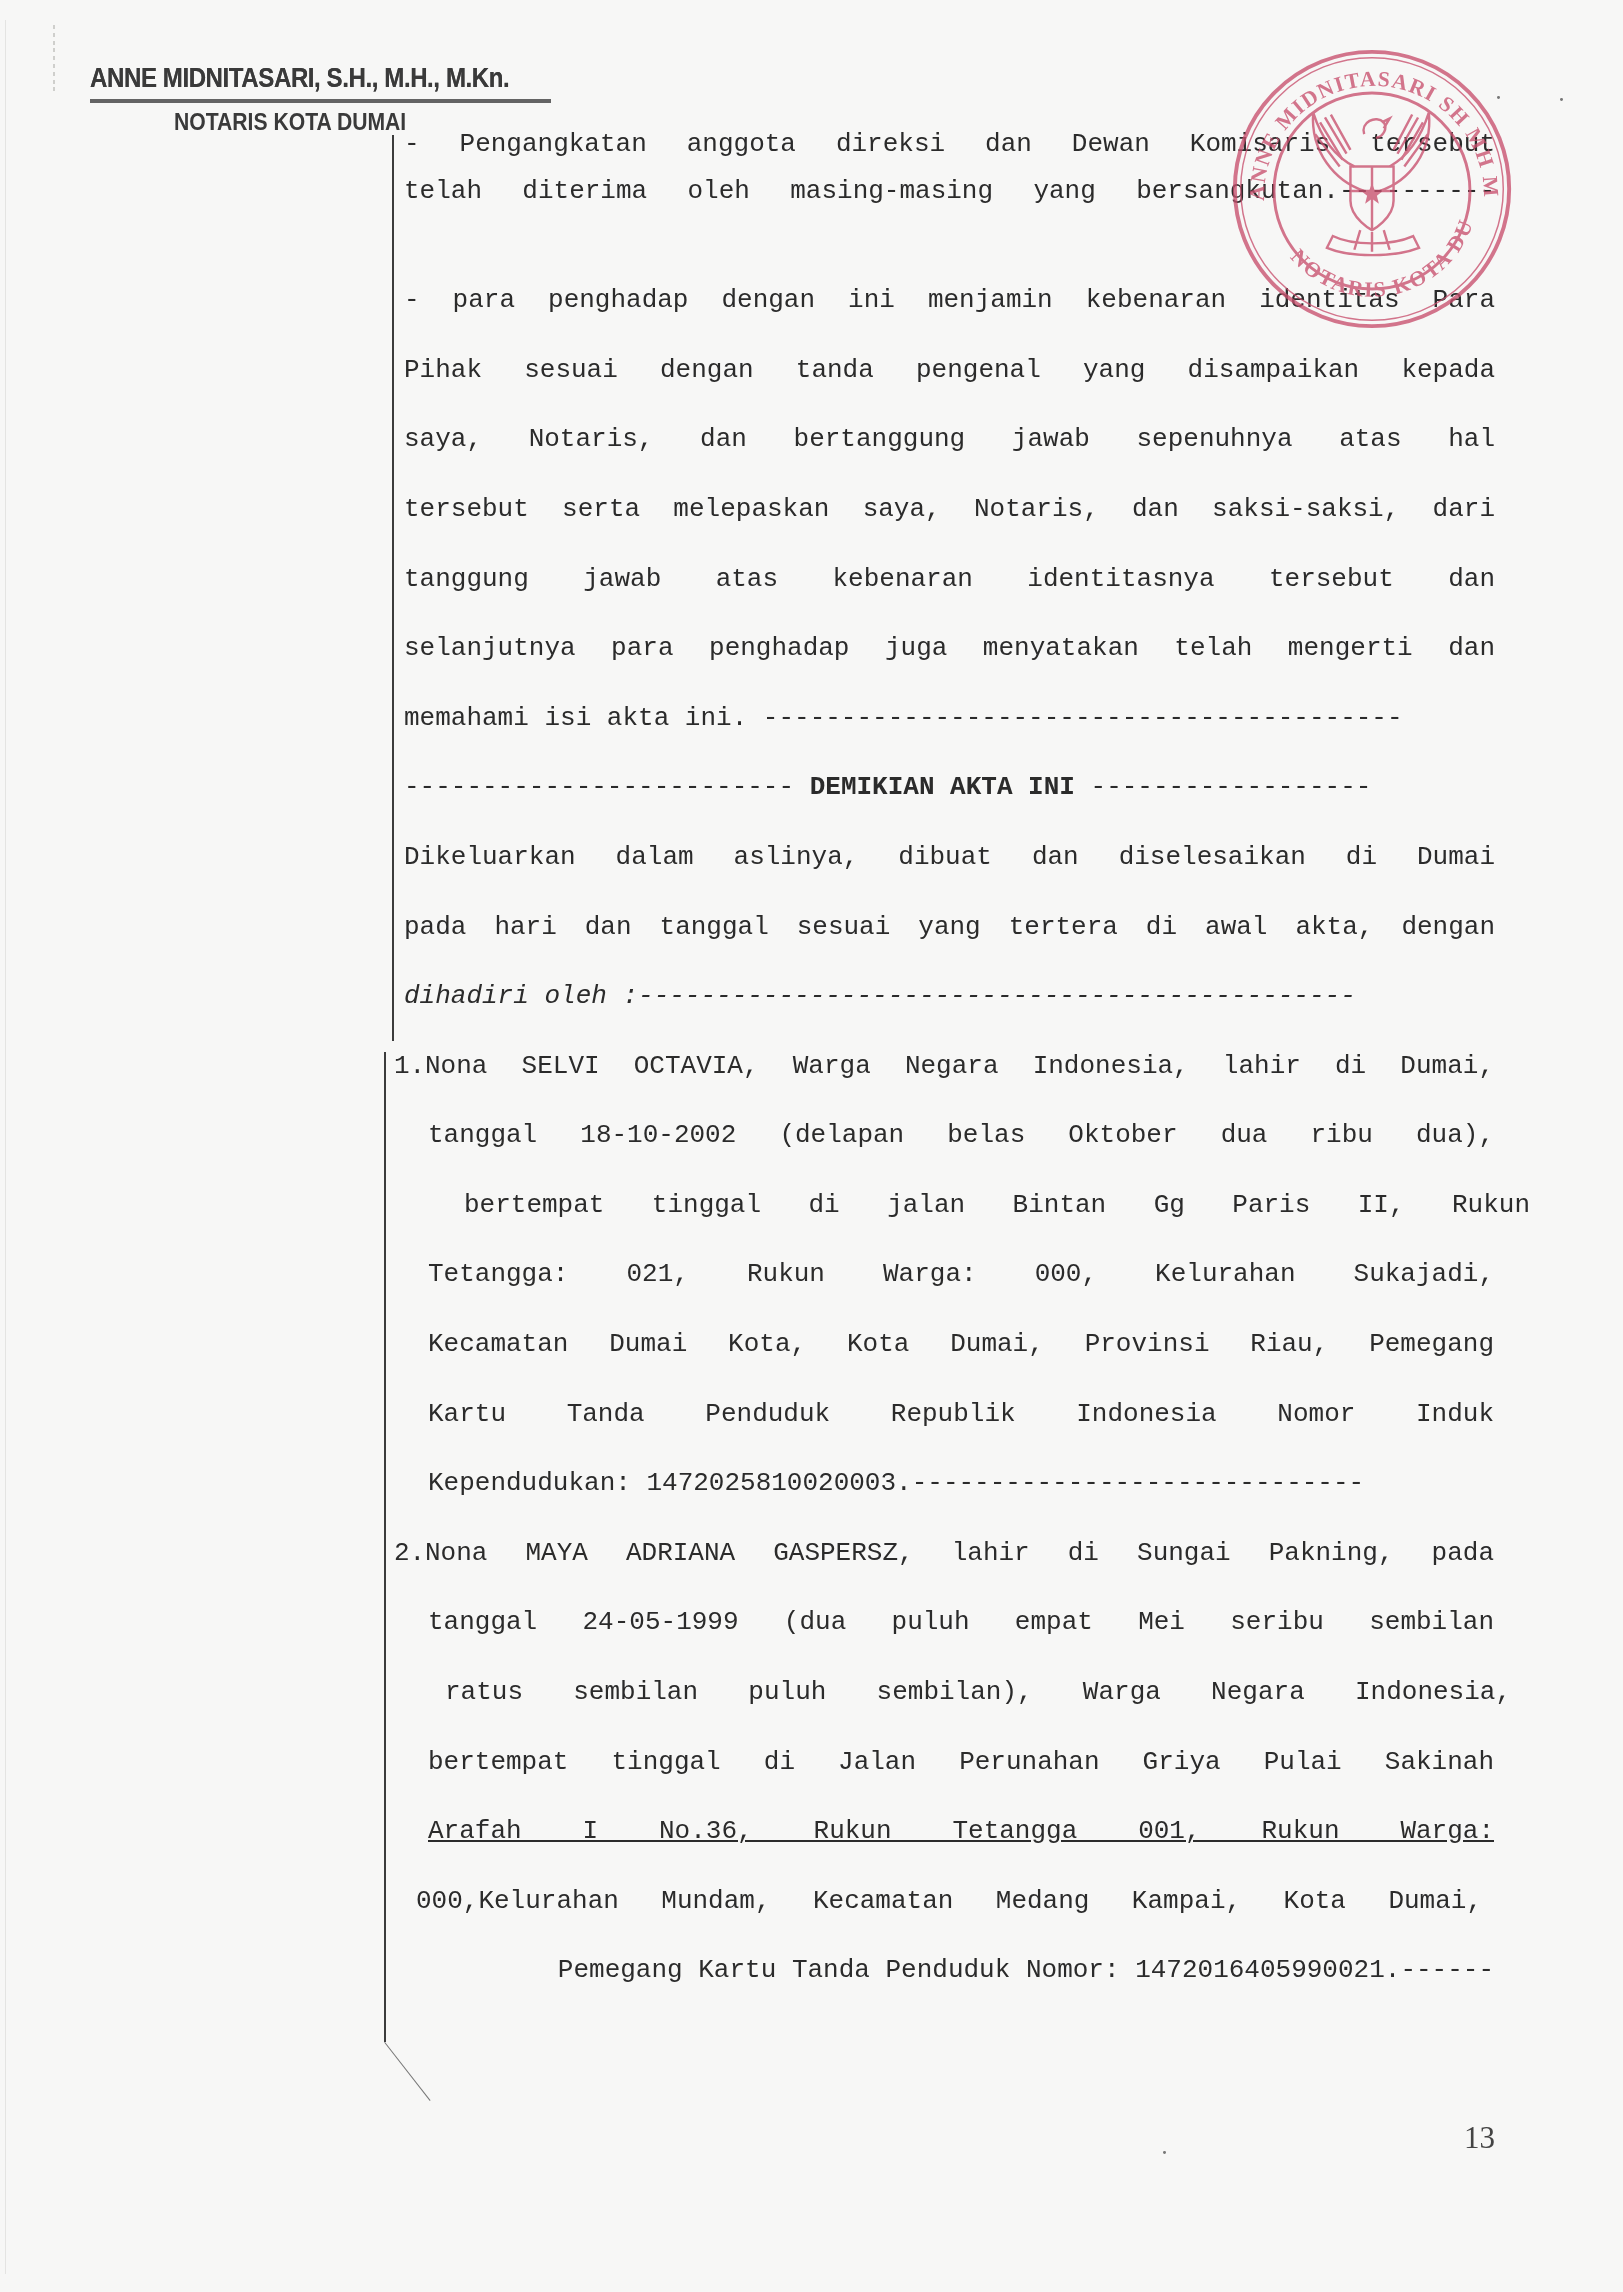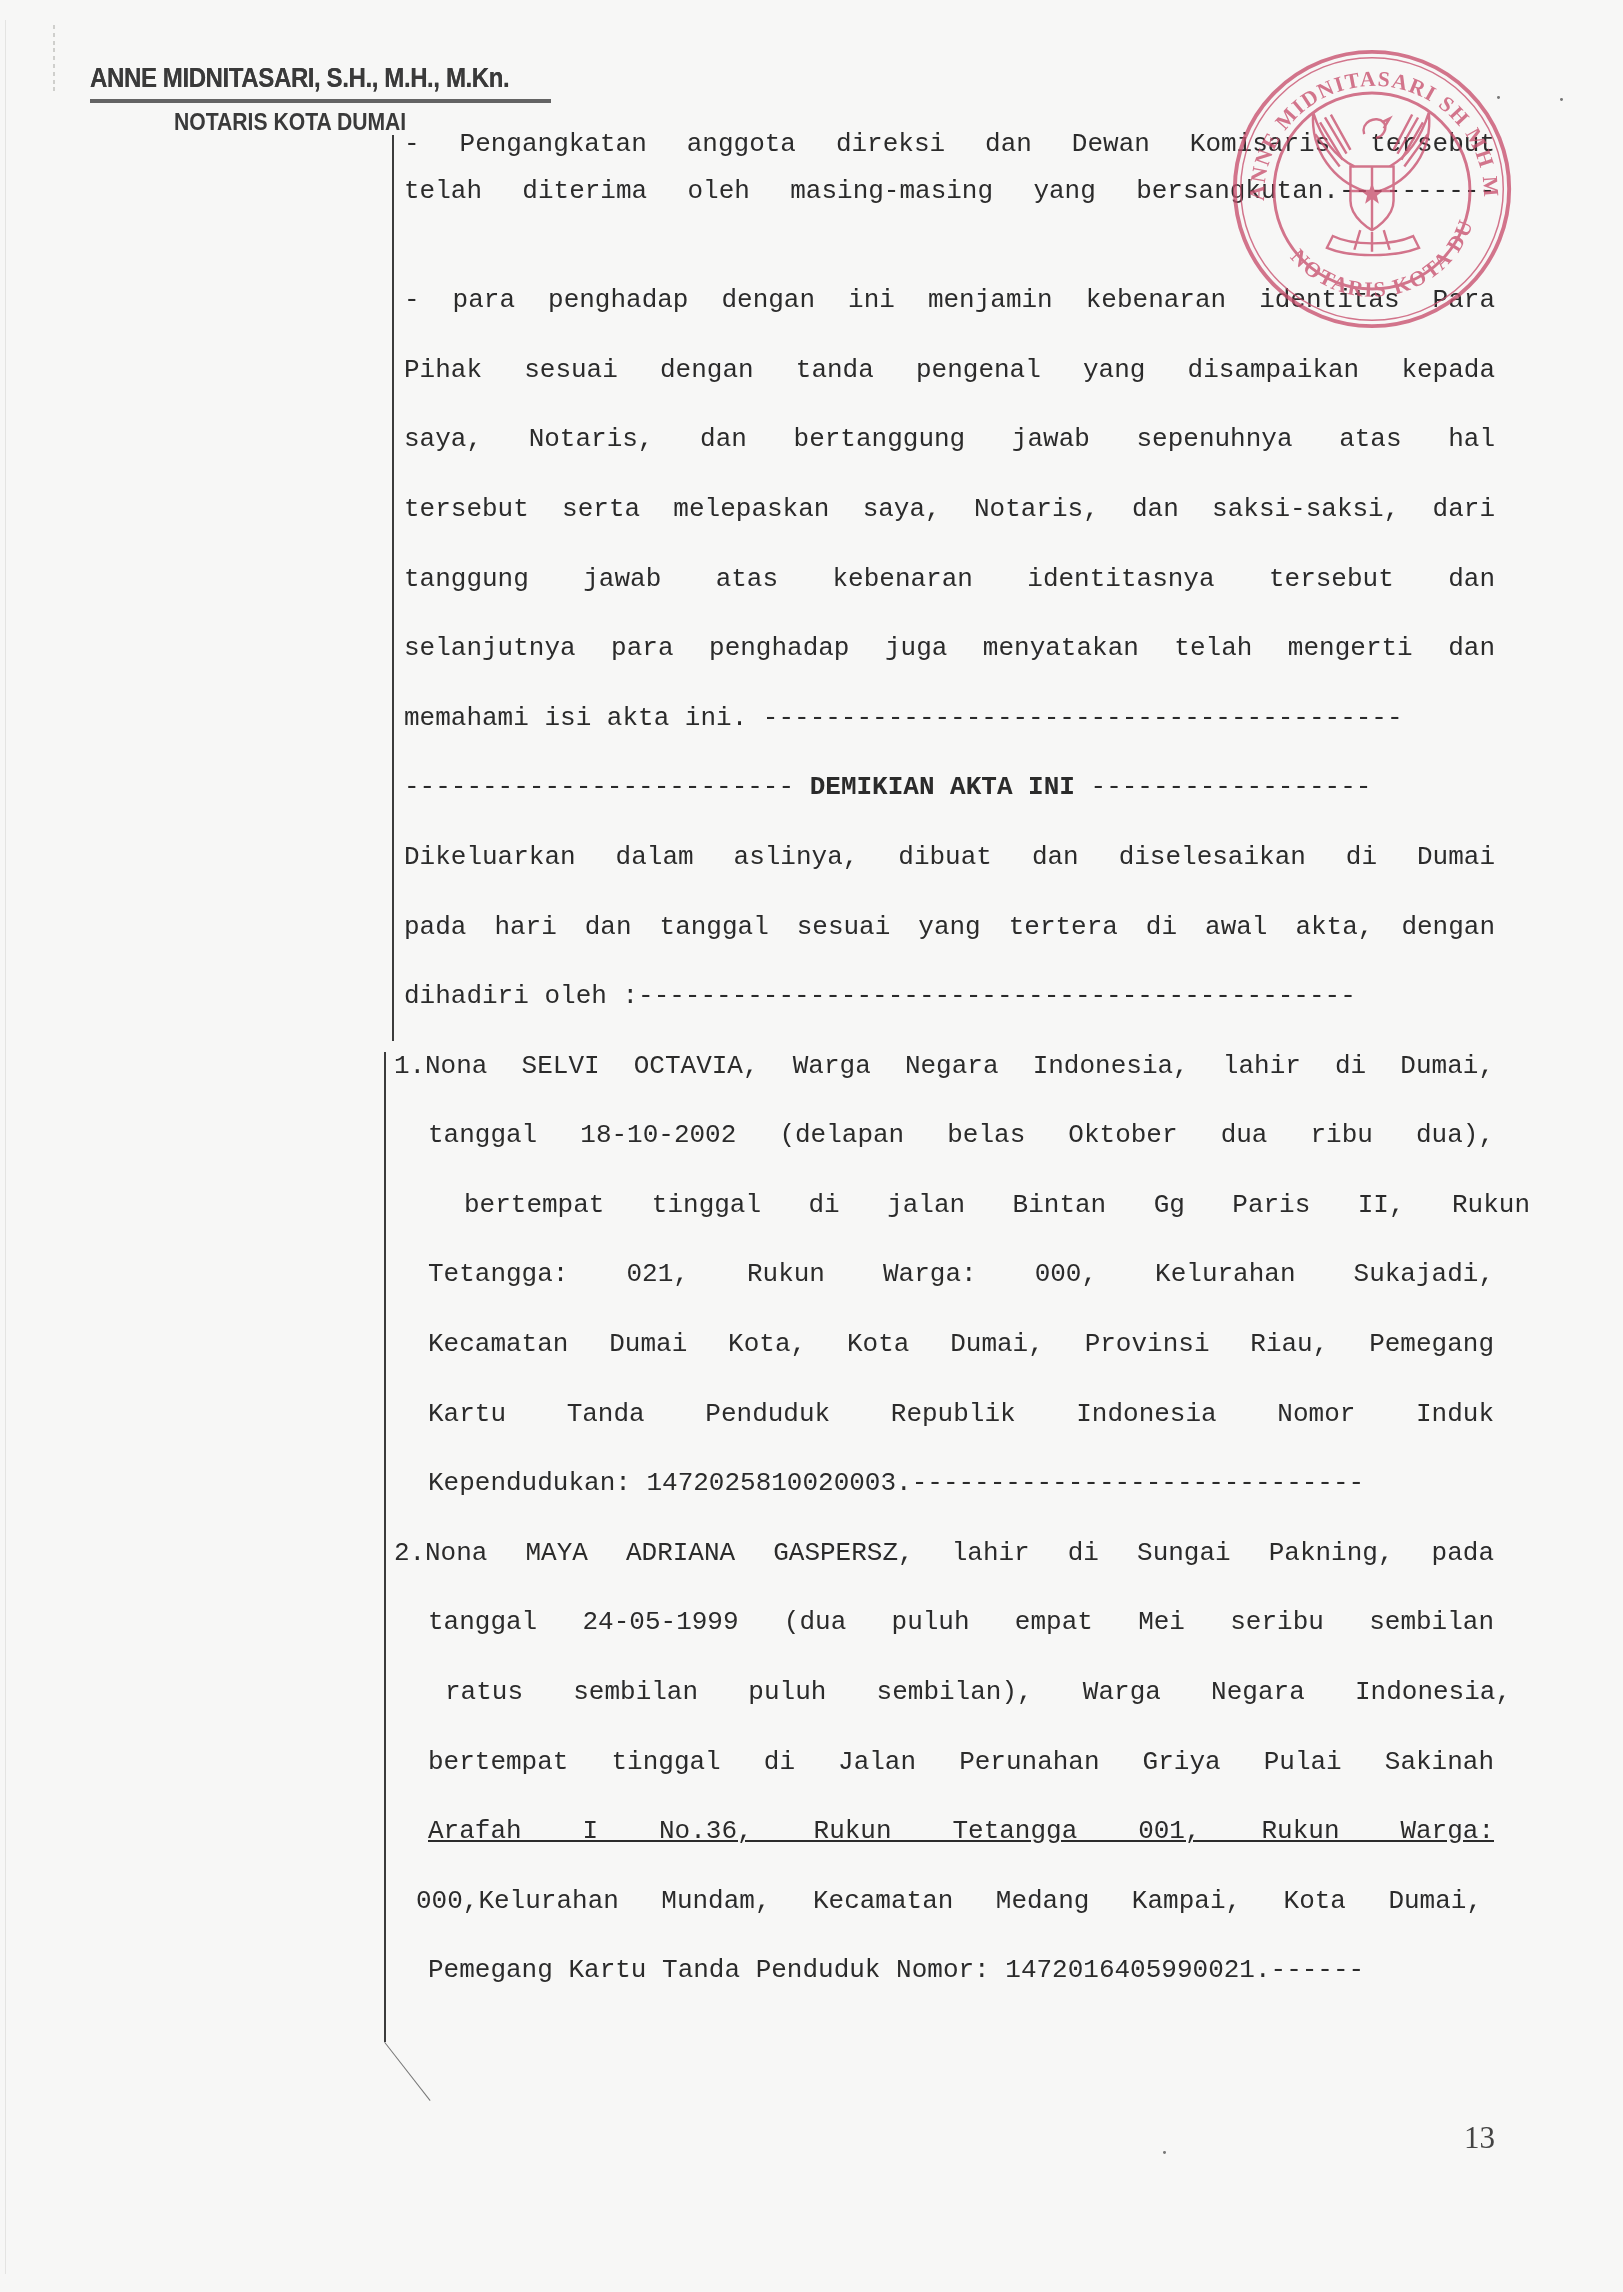--- a/index.html
+++ b/index.html
@@ -176,39 +176,39 @@
   <div class="line justify" style="left:404px; top:564px; width:1091px;">tanggung jawab atas kebenaran identitasnya tersebut dan</div>
   <div class="line justify" style="left:404px; top:633px; width:1091px;">selanjutnya para penghadap juga menyatakan telah mengerti dan</div>
   <div class="line" style="left:404px; top:703px; width:1091px;">memahami isi akta ini. -----------------------------------------</div>
 
   <div class="line bold-center" style="left:404px; top:772px; width:1091px;">
     <span>------------------------- </span><b>DEMIKIAN AKTA INI</b><span> ------------------</span>
   </div>
 
   <div class="line justify" style="left:404px; top:842px; width:1091px;">Dikeluarkan dalam aslinya, dibuat dan diselesaikan di Dumai</div>
   <div class="line justify" style="left:404px; top:912px; width:1091px;">pada hari dan tanggal sesuai yang tertera di awal akta, dengan</div>
-  <div class="line" style="left:404px; top:981px; width:1091px;">dihadiri oleh :----------------------------------------------</div>
+  <div class="line" style="left:404px; top:981px; width:1091px;font-style:italic;">dihadiri oleh :----------------------------------------------</div>
 
   <div class="line" style="left:394px; top:1051px;">1.</div>
   <div class="line justify" style="left:425px; top:1051px; width:1069px;">Nona SELVI OCTAVIA, Warga Negara Indonesia, lahir di Dumai,</div>
   <div class="line justify" style="left:428px; top:1120px; width:1066px;">tanggal 18-10-2002 (delapan belas Oktober dua ribu dua),</div>
   <div class="line justify" style="left:428px; top:1190px; width:1066px;margin-left:36px;">bertempat tinggal di jalan Bintan Gg Paris II, Rukun</div>
   <div class="line justify" style="left:428px; top:1259px; width:1066px;">Tetangga: 021, Rukun Warga: 000, Kelurahan Sukajadi,</div>
   <div class="line justify" style="left:428px; top:1329px; width:1066px;">Kecamatan Dumai Kota, Kota Dumai, Provinsi Riau, Pemegang</div>
   <div class="line justify" style="left:428px; top:1399px; width:1066px;">Kartu Tanda Penduduk Republik Indonesia Nomor Induk</div>
   <div class="line" style="left:428px; top:1468px; width:1066px;">Kependudukan: 1472025810020003.-----------------------------</div>
 
   <div class="line" style="left:394px; top:1538px;">2.</div>
   <div class="line justify" style="left:425px; top:1538px; width:1069px;">Nona MAYA ADRIANA GASPERSZ, lahir di Sungai Pakning, pada</div>
   <div class="line justify" style="left:428px; top:1607px; width:1066px;">tanggal 24-05-1999 (dua puluh empat Mei seribu sembilan</div>
   <div class="line justify" style="left:428px; top:1677px; width:1066px;margin-left:17px;">ratus sembilan puluh sembilan), Warga Negara Indonesia,</div>
   <div class="line justify" style="left:428px; top:1747px; width:1066px;">bertempat tinggal di Jalan Perunahan Griya Pulai Sakinah</div>
   <div class="line justify" style="left:428px; top:1816px; width:1066px;text-decoration:underline;">Arafah I No.36, Rukun Tetangga 001, Rukun Warga:</div>
   <div class="line justify" style="left:416px; top:1886px; width:1066px;">000,Kelurahan Mundam, Kecamatan Medang Kampai, Kota Dumai,</div>
-  <div class="line" style="left:428px; top:1955px; width:1066px;">Pemegang Kartu Tanda Penduduk Nomor: 1472016405990021.------</div>
+  <div class="line" style="left:428px; top:1955px; width:1066px;text-align:right;">Pemegang Kartu Tanda Penduduk Nomor: 1472016405990021.------</div>
 </div>
 
 <svg class="seal" viewBox="0 0 296 296">
   <defs>
     <path id="sealTopArc" d="M 38 160 A 112 112 0 0 1 262 150"></path>
     <path id="sealBottomArc" d="M 48 190 A 108 108 0 0 0 252 180"></path>
   </defs>
   <circle cx="148" cy="148" r="140" fill="none" stroke="#c8506e" stroke-width="4"></circle>
   <circle cx="148" cy="148" r="134" fill="none" stroke="#c8506e" stroke-width="1.5"></circle>
   <circle cx="148" cy="150" r="100" fill="none" stroke="#c8506e" stroke-width="3"></circle>

